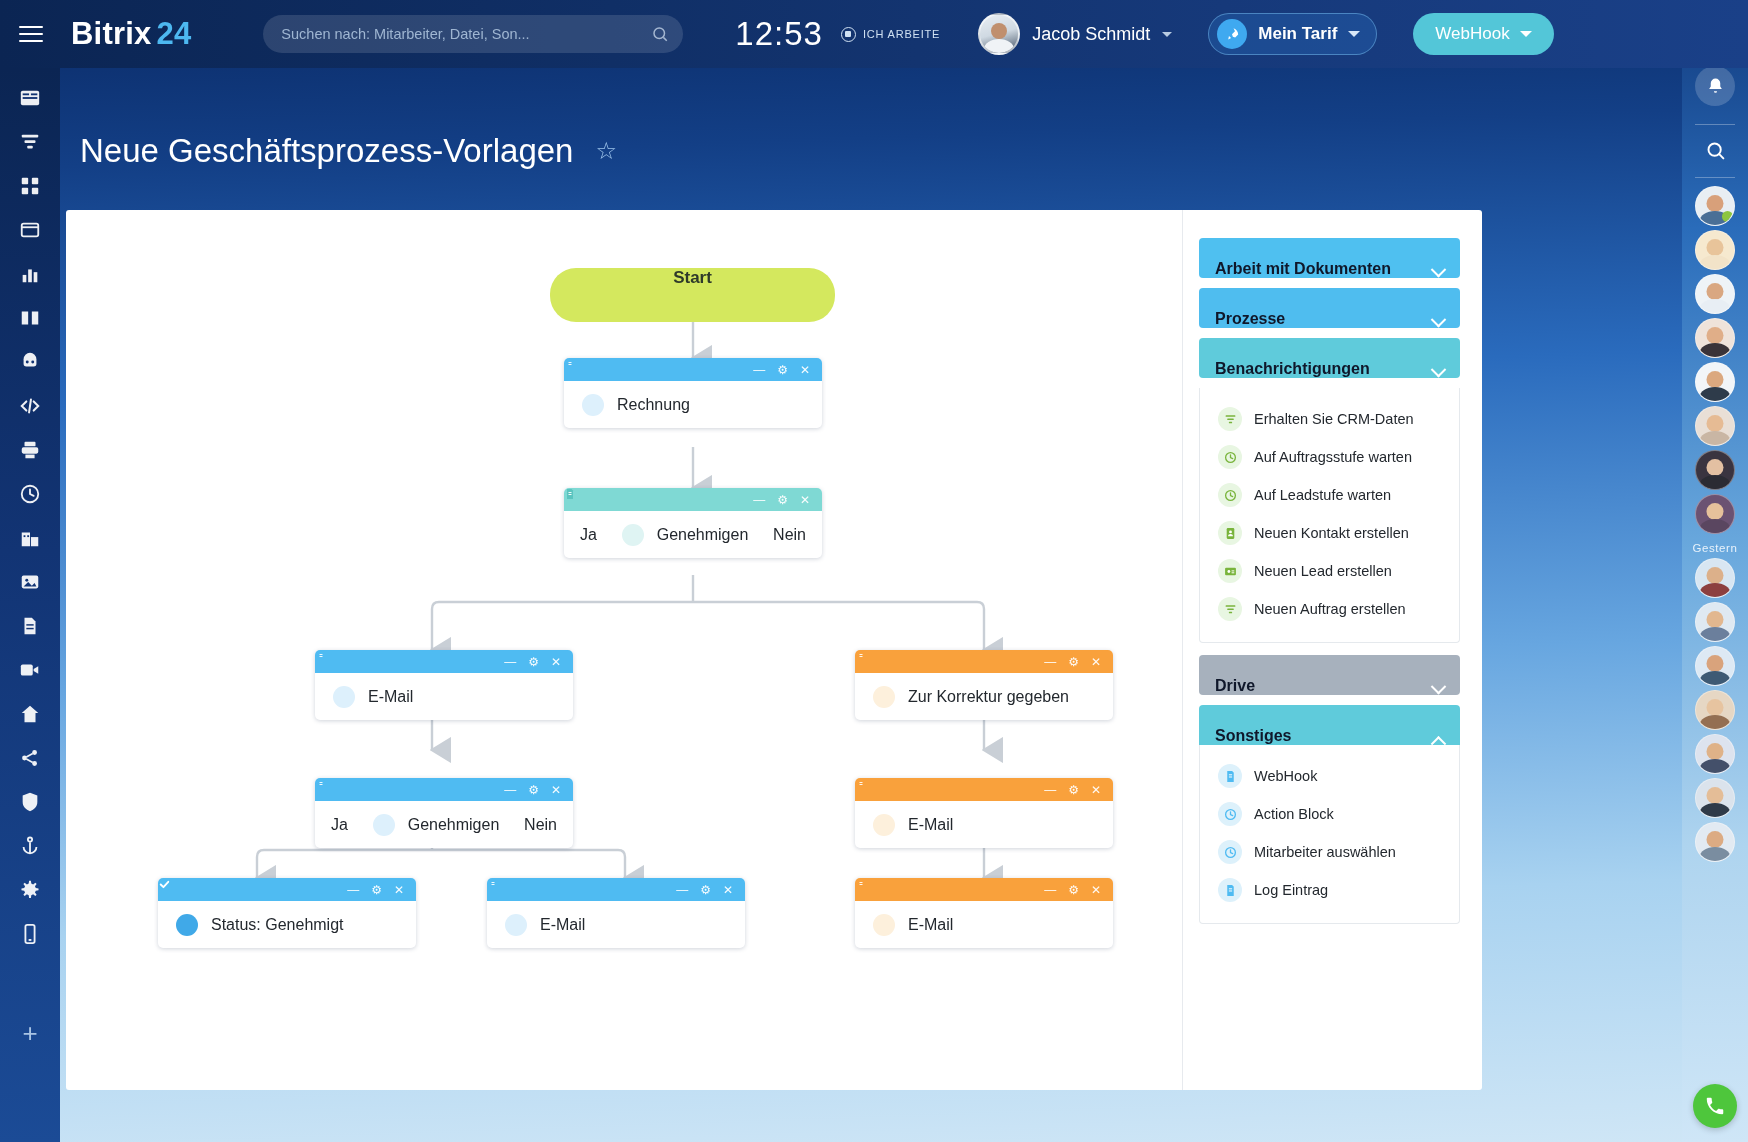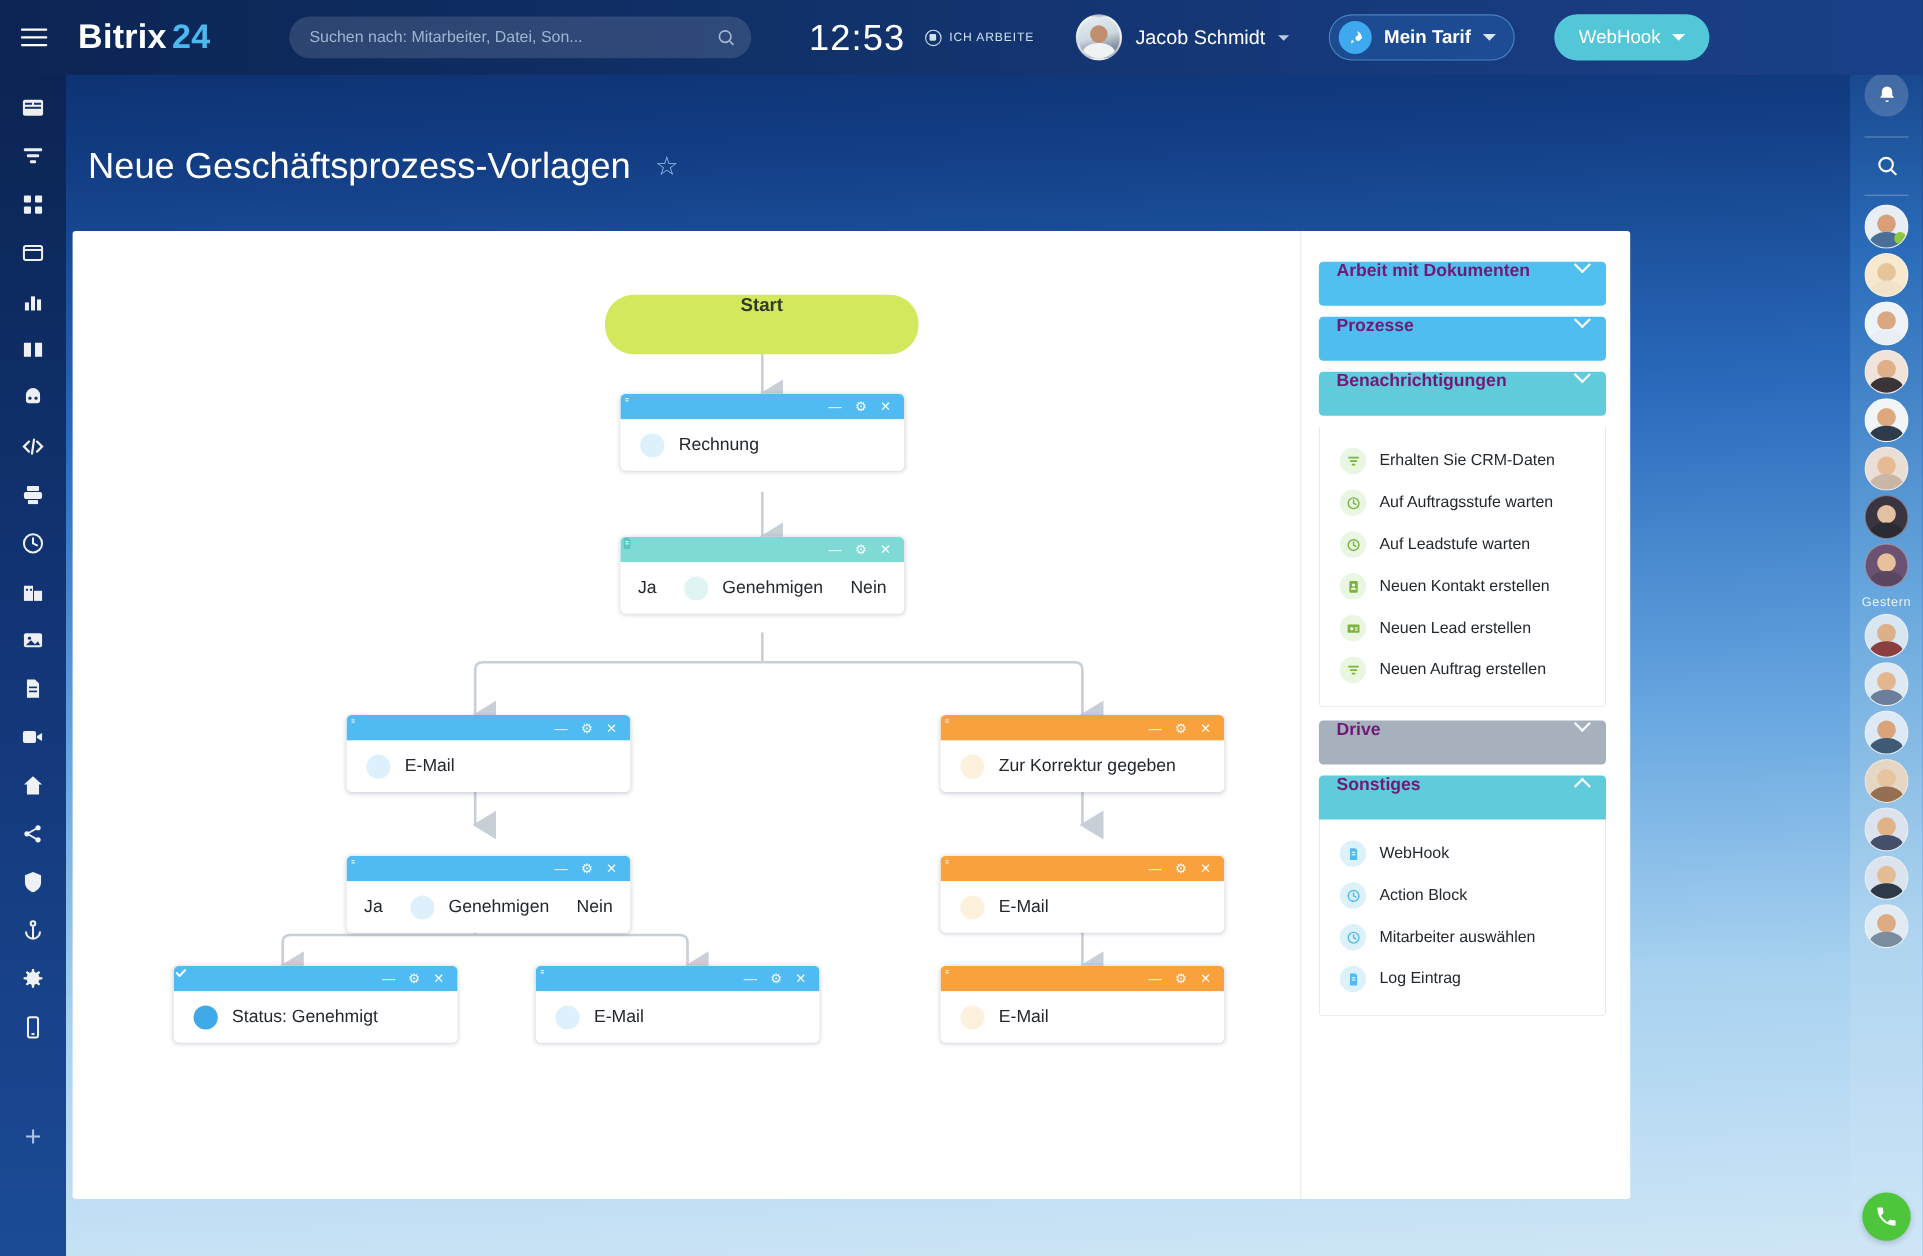--- a/index.html
+++ b/index.html
@@ -140,22 +140,22 @@
 
   .start-node {
     position: absolute; background: #d4e85e; border-radius: 26px;
     display: flex; justify-content: center;
     font-size: 17px; font-weight: bold; color: #2f3a2a; cursor: pointer;
   }
 
   
   .panel { width: 300px; border-left: 1px solid #e7eaee; padding: 28px 22px 0 16px; overflow: hidden; }
   .acc-head {
-    height: 40px; border-radius: 4px; display: flex; align-items: flex-start; justify-content: space-between;
-    padding: 0 16px; color: #701a75; font-size: 16px; font-weight: bold; margin-bottom: 10px; cursor: pointer;
+    height: 40px; border-radius: 4px; display: flex; align-items: flex-end; justify-content: space-between;
+    padding: 0 16px; color: #0f172a; font-size: 16px; font-weight: bold; margin-bottom: 10px; cursor: pointer;
   }
   .acc-head.expanded { border-radius: 4px 4px 0 0; margin-bottom: 0; }
   .acc-chev { width: 11px; height: 11px; border-right: 2px solid #fff; border-bottom: 2px solid #fff; transform: rotate(45deg) translate(-2px,-2px); }
   .acc-chev.up { transform: rotate(-135deg) translate(-3px,-3px); }
   .acc-body { border: 1px solid #e5e9ed; border-top: none; border-radius: 0 0 4px 4px; padding: 12px 0 14px; margin-bottom: 12px; }
   .acc-item { display: flex; align-items: center; gap: 12px; padding: 7px 14px 7px 18px; font-size: 14.5px; color: #23282e; cursor: pointer; }
   .acc-ic { width: 24px; height: 24px; border-radius: 50%; display: flex; align-items: center; justify-content: center; flex: 0 0 auto; }
   .acc-ic.green { background: #e8f6e2; } .acc-ic.cyan { background: #ddf1fb; }
 </style>
 </head>

